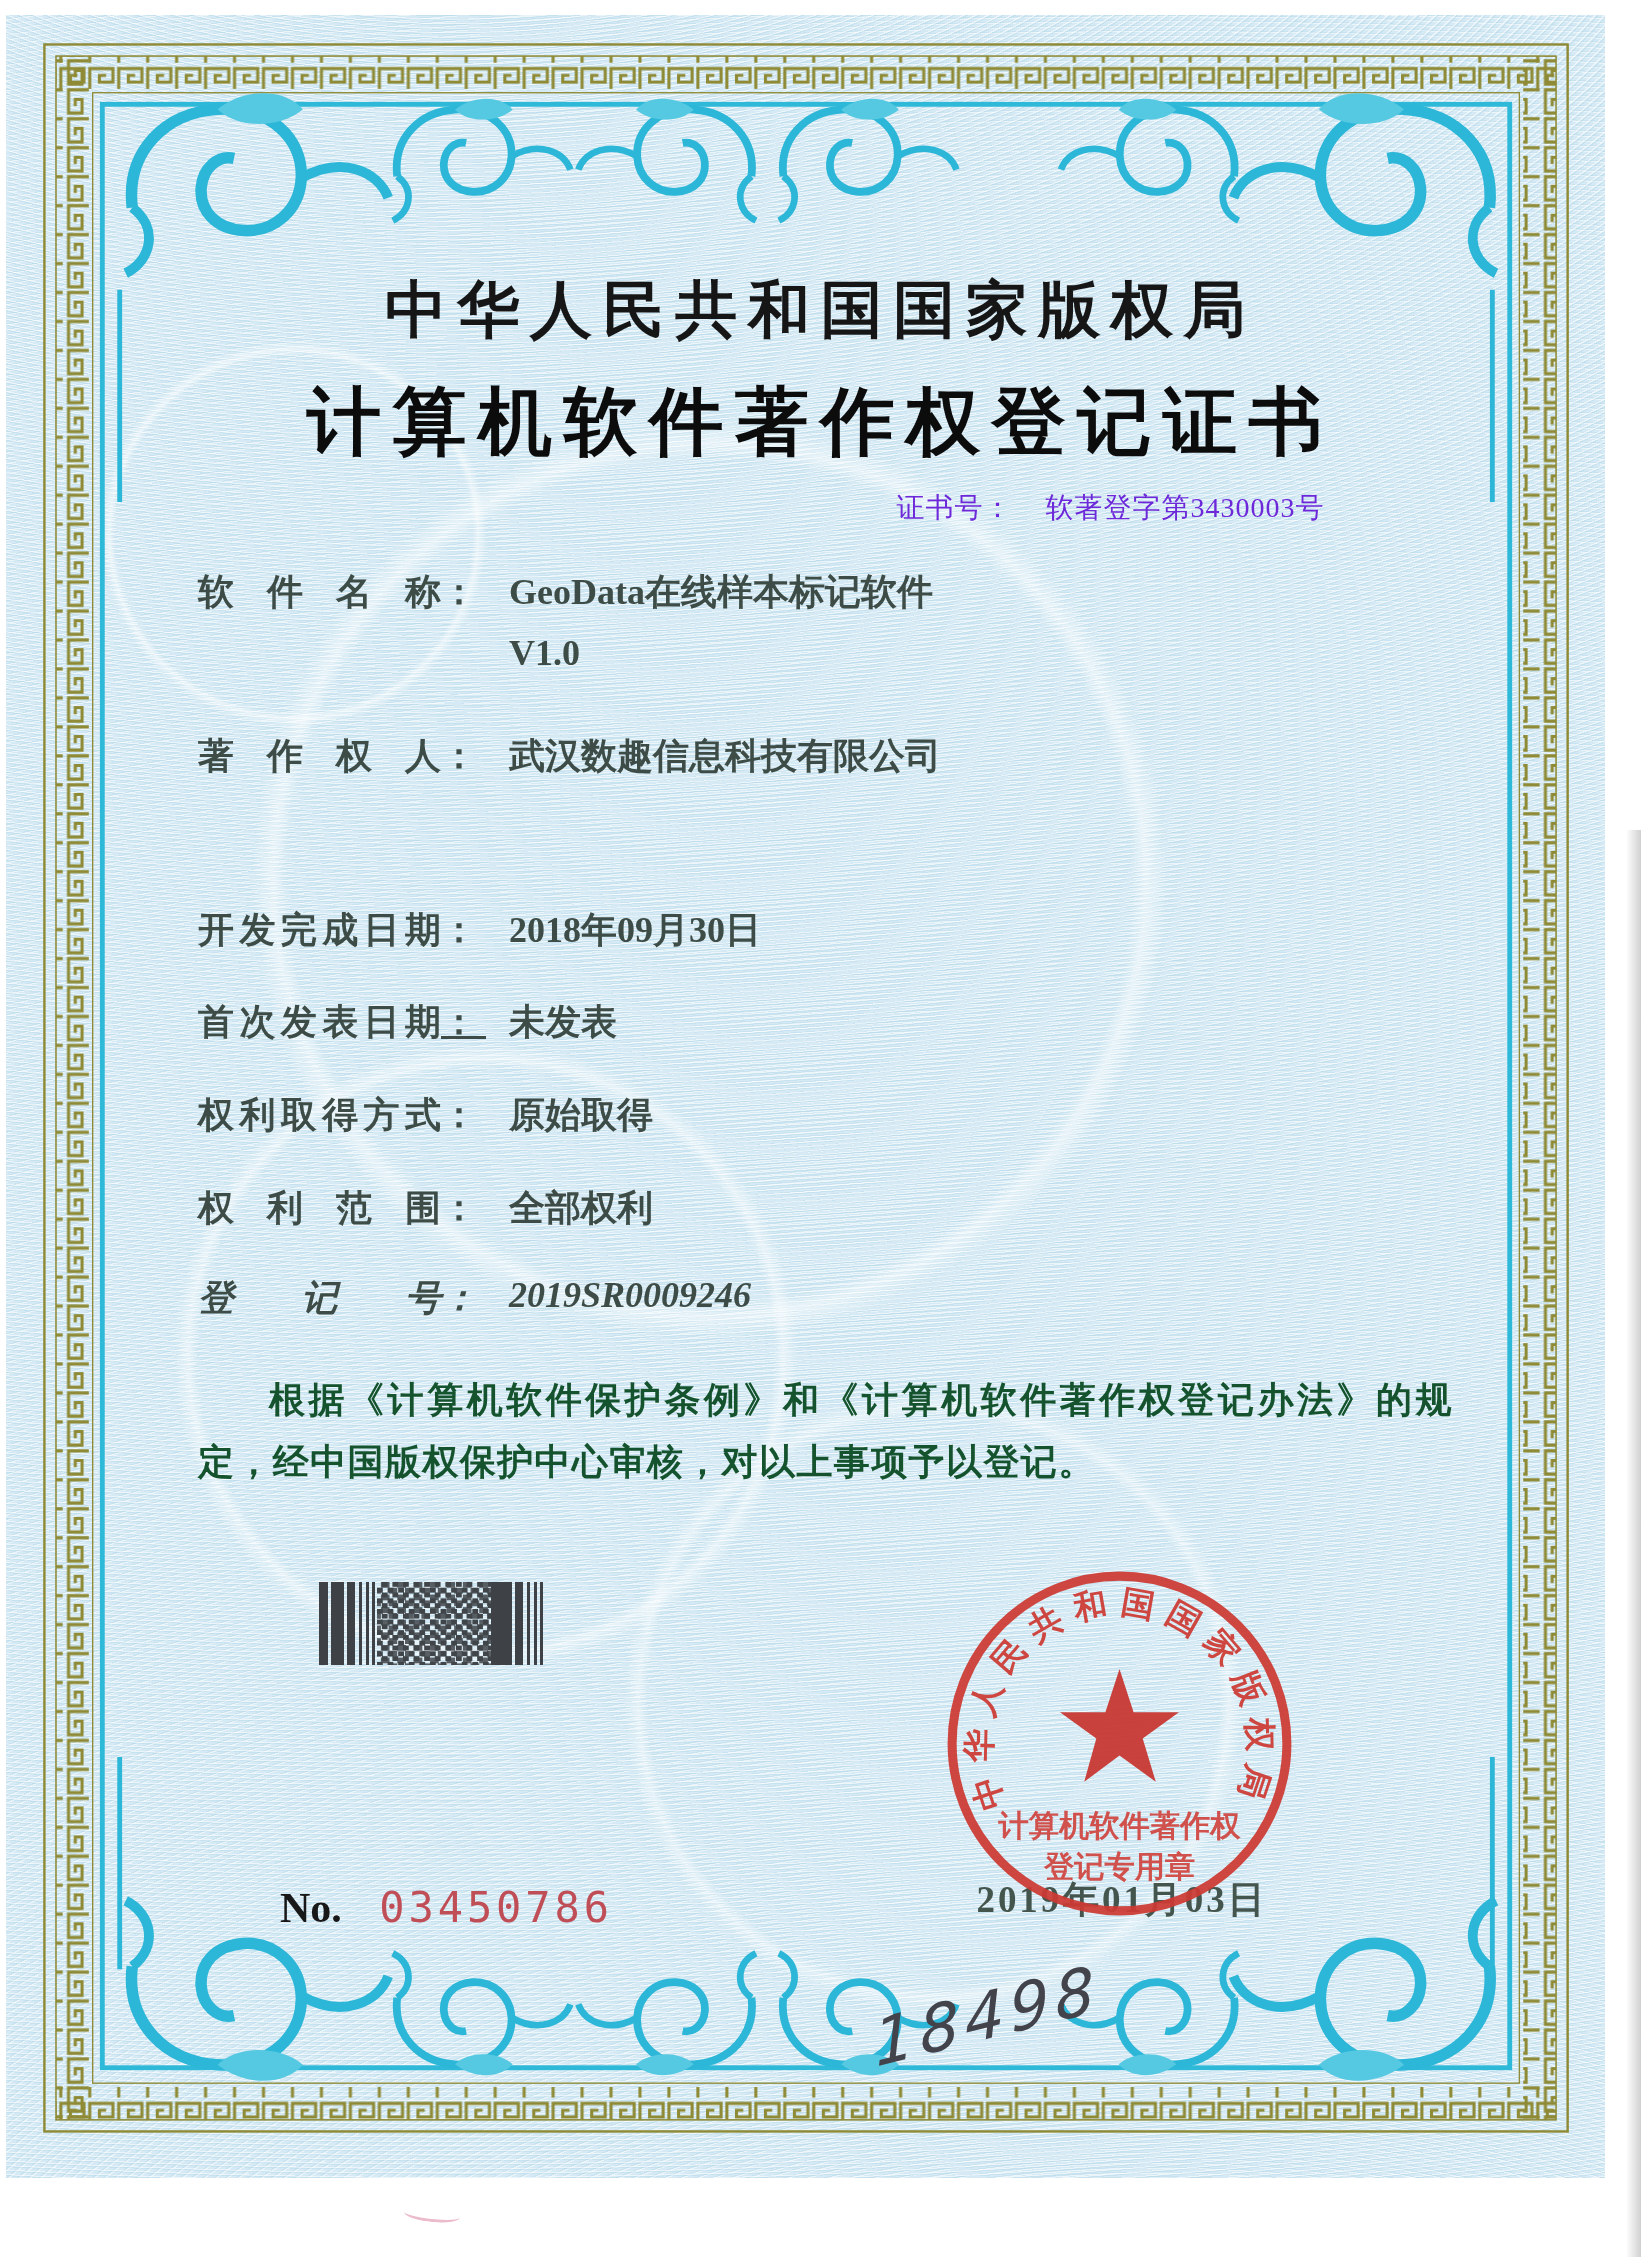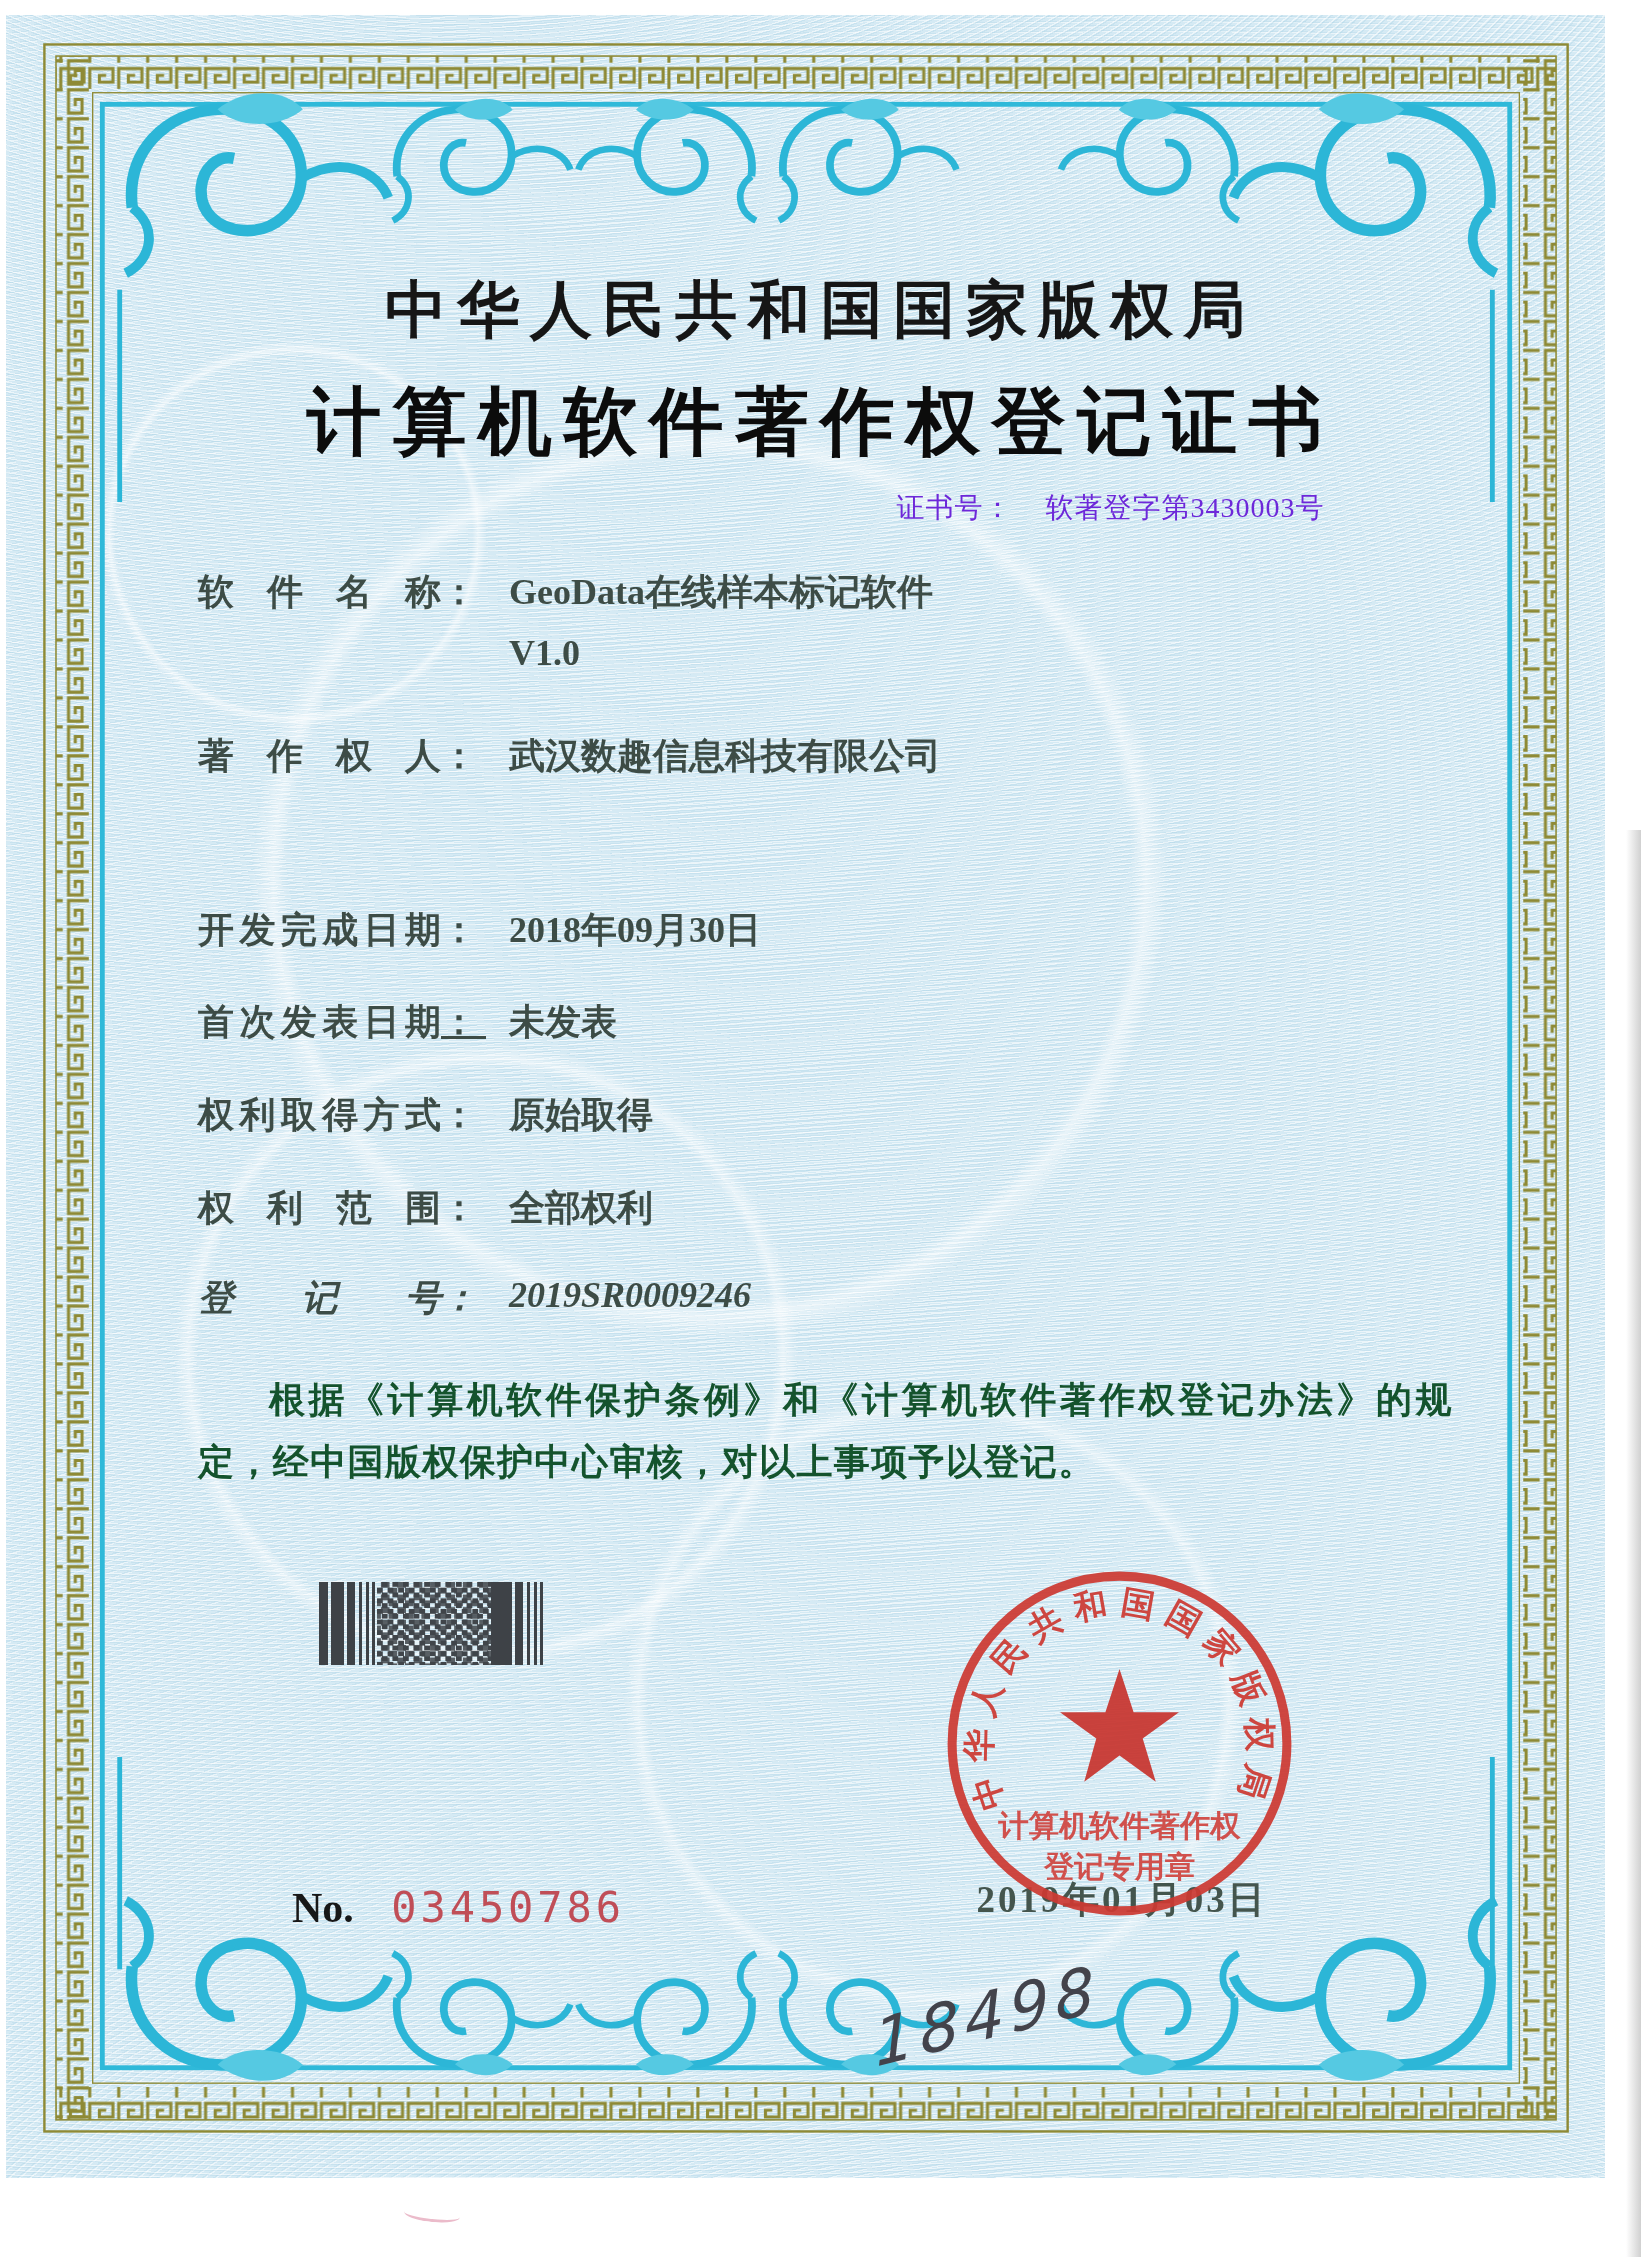--- a/index.html
+++ b/index.html
@@ -59,21 +59,21 @@
   }
   .bc-matrix {
     width:114px; height:100%; position:relative;
     background:
       repeating-conic-gradient(#40454a 0 25%, rgba(64,69,74,0) 0 50%) 0 0/10.6px 10.6px,
       repeating-conic-gradient(rgba(64,69,74,.85) 0 25%, rgba(64,69,74,0) 0 50%) 3.9px 5.8px/16.4px 12.6px;
   }
   .bc-solid { width:29px; height:100%;
     background:repeating-linear-gradient(90deg,#3e4247 0 21px, rgba(62,66,71,0) 21px 24px); }
 
-  .serial { position:absolute; left:292px; top:1883px; font-size:42px; white-space:nowrap;text-align:center; }
+  .serial { position:absolute; left:280px; top:1883px; font-size:42px; white-space:nowrap;text-align:center; }
   .serial .no-label { color:#181818; font-weight:600; }
   .serial .no-value { color:#c04e57; font-family:"DejaVu Sans Mono","Liberation Mono",monospace;
                       font-weight:500; letter-spacing:3.9px; margin-left:27px; }
 
   .issue-date {
     position:absolute; left:958px; top:1875px; width:328px; text-align:center;
     font-size:37px; font-weight:600; color:#44554d; letter-spacing:2.9px;
   }
 
   .seal { position:absolute; left:938px; top:1562px; width:363px; height:363px; opacity:.93; }

